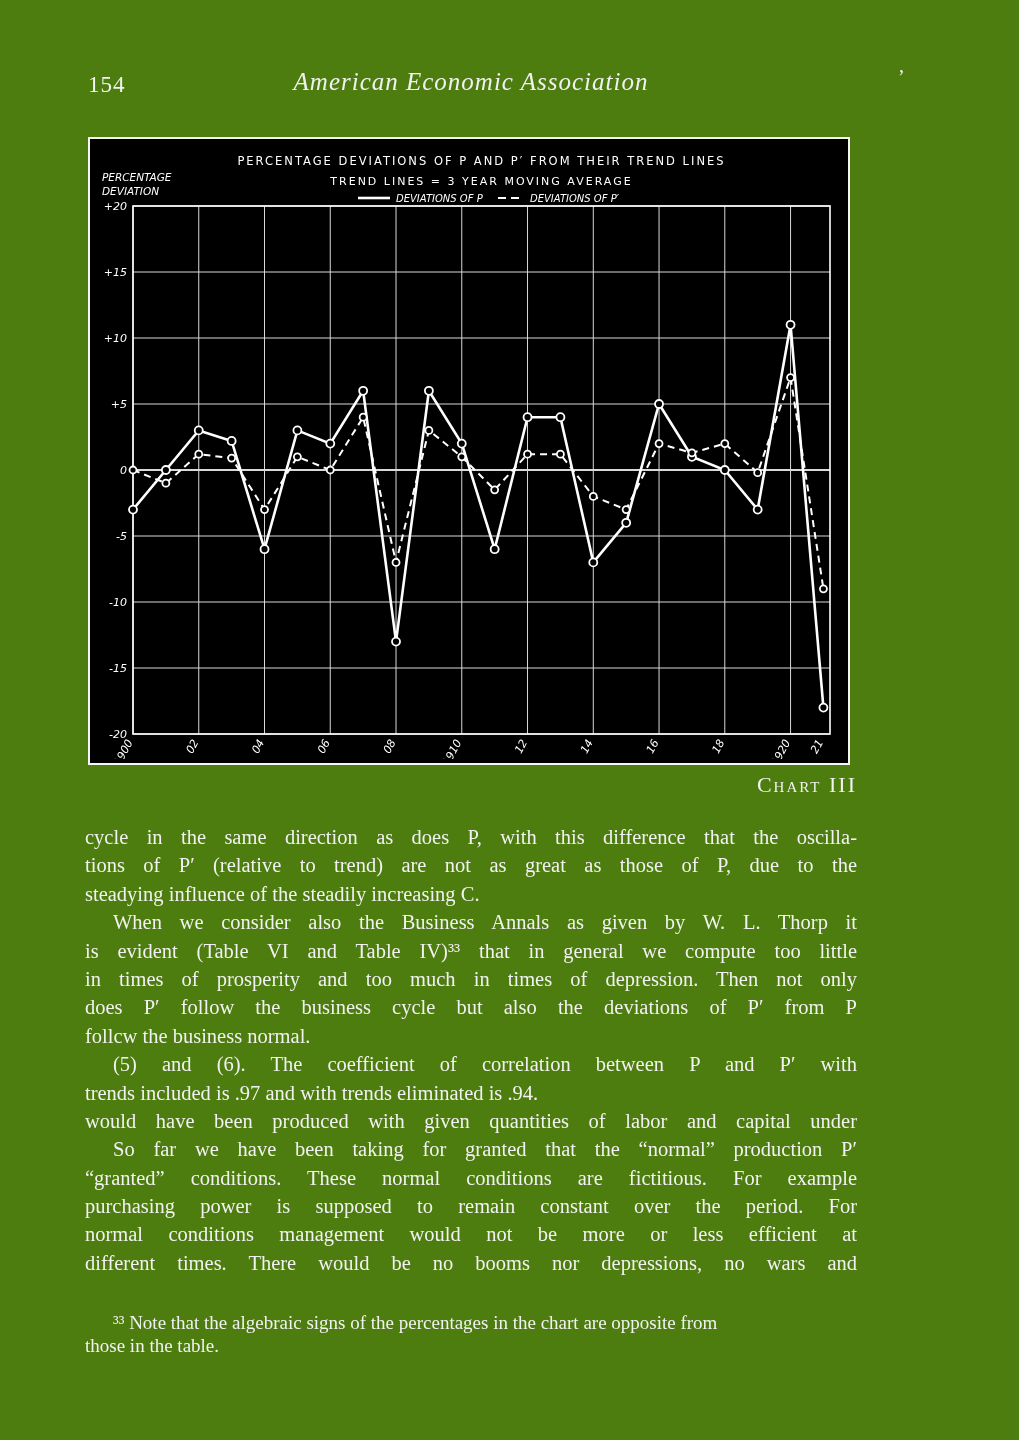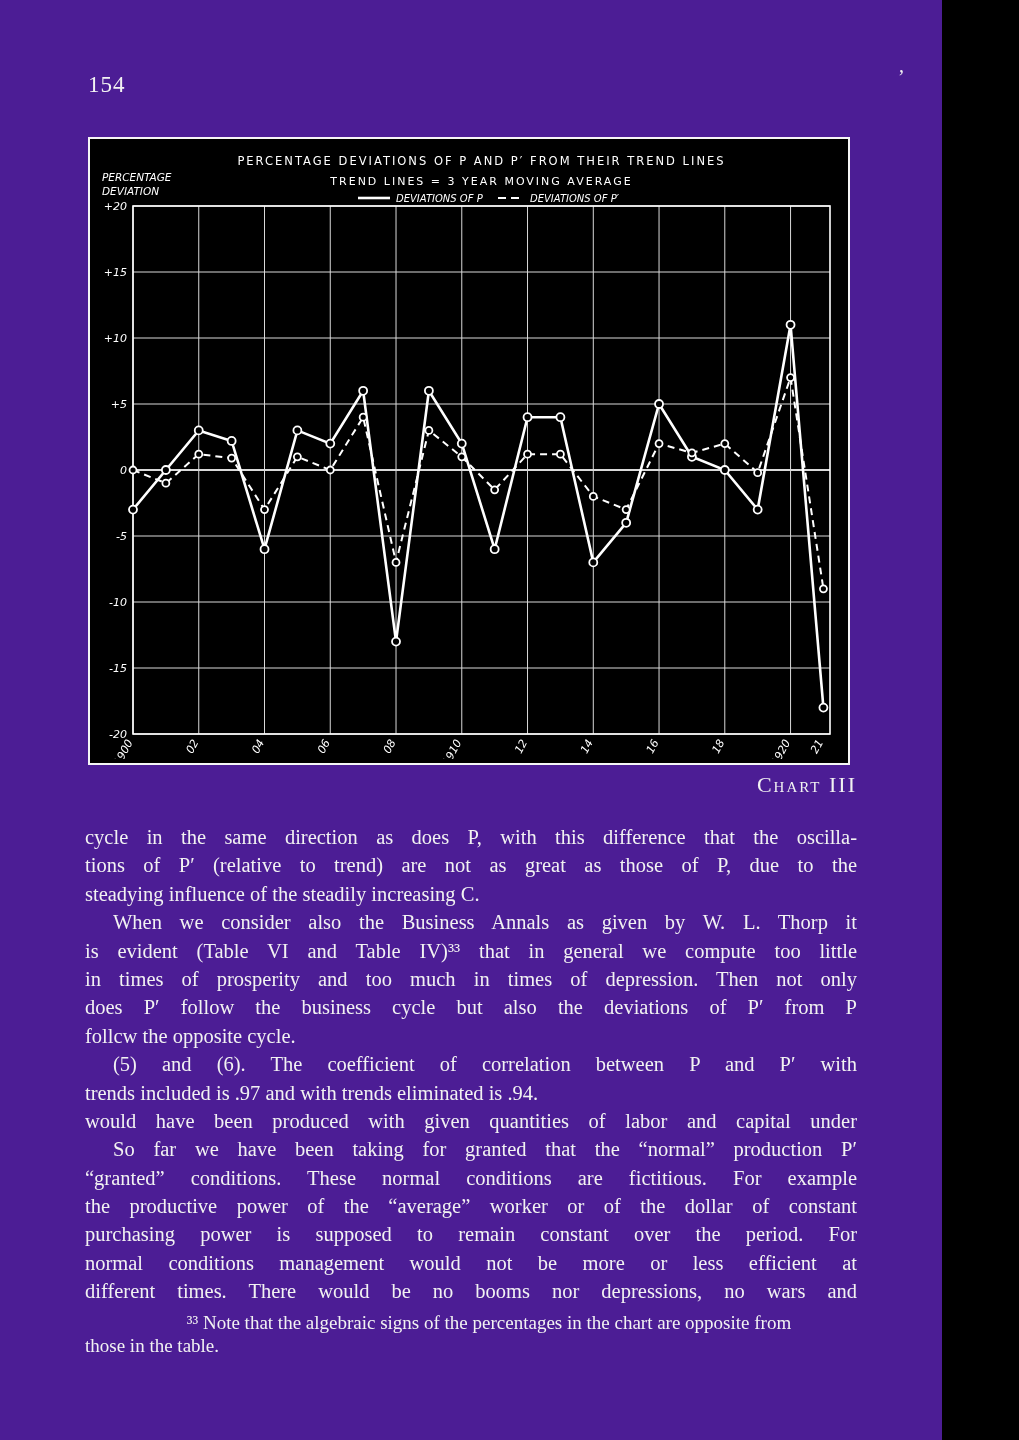--- a/index.html
+++ b/index.html
@@ -1,42 +1,43 @@
 <!DOCTYPE html>
 <html><head>
 <meta charset="utf-8">
 <style>
   html,body{margin:0;padding:0;background:#000;}
-  .page{position:relative;width:942px;height:1440px;background:#4c1d95;color:#f2f2f2;overflow:hidden;
+  .page{position:relative;width:1019px;height:1440px;background:#4d7c0f;color:#f2f2f2;overflow:hidden;
         font-family:"Liberation Serif", serif;}
   
   .pagenum{position:absolute;left:88px;top:72px;font-size:23px;letter-spacing:1px;}
   .running-title{position:absolute;left:85px;top:68px;width:772px;text-align:center;
         font-style:italic;font-size:25px;letter-spacing:1px;}
   .stray{position:absolute;left:898px;top:66px;font-size:20px;}
   
   .figure{position:absolute;left:88px;top:137px;width:758px;height:624px;
         border:2px solid #f5f5f5;background:#000;}
   .figure svg{display:block;}
   .fig-caption{position:absolute;left:85px;top:772px;width:772px;text-align:right;
         font-variant:small-caps;font-size:22px;letter-spacing:2px;}
   
   .bodytext{position:absolute;left:85px;top:823px;width:772px;font-size:20.5px;}
   .tline{height:28.4px;line-height:28.4px;text-align:justify;text-align-last:justify;
         white-space:nowrap;}
   .tline.pend{text-align-last:left;}
   .footnote{position:absolute;left:85px;top:1311px;width:780px;font-size:19px;}
   .fline{height:23px;line-height:23px;white-space:nowrap;}
-  .fline.first{text-indent:28px;text-align:center;}
+  .fline.first{text-indent:28px;}
 </style>
 </head>
 <body>
 
 <div class="page">
   <div class="pagenum">154</div>
+  <div class="running-title">American Economic Association</div>
   <div class="stray">’</div>
 
   <div class="figure">
     <svg width="754" height="620" viewBox="0 0 754 620">
         <g stroke="#d9d9d9" stroke-width="1">
           <line x1="43" y1="595" x2="740" y2="595" stroke-width="1"></line>
           <line x1="43" y1="529" x2="740" y2="529" stroke-width="1"></line>
           <line x1="43" y1="463" x2="740" y2="463" stroke-width="1"></line>
           <line x1="43" y1="397" x2="740" y2="397" stroke-width="1"></line>
           <line x1="43" y1="331" x2="740" y2="331" stroke-width="2"></line>
@@ -150,27 +151,26 @@
   <div class="fig-caption">Chart III</div>
 
   <div class="bodytext">
       <div class="tline">cycle in the same direction as does P, with this difference that the oscilla-</div>
       <div class="tline">tions of P′ (relative to trend) are not as great as those of P, due to the</div>
       <div class="tline pend">steadying influence of the steadily increasing C.</div>
       <div class="tline" style="text-indent: 28px;">When we consider also the Business Annals as given by W. L. Thorp it</div>
       <div class="tline">is evident (Table VI and Table IV)³³ that in general we compute too little</div>
       <div class="tline">in times of prosperity and too much in times of depression.  Then not only</div>
       <div class="tline">does P′ follow the business cycle but also the deviations of P′ from P</div>
-      <div class="tline pend">follcw the opposite cycle.</div>
+      <div class="tline pend">follcw the business normal.</div>
       <div class="tline" style="text-indent: 28px;">(5) and (6). The coefficient of correlation between P and P′ with</div>
       <div class="tline pend">trends included is .97 and with trends eliminated is .94.</div>
       <div class="tline">would have been produced with given quantities of labor and capital under</div>
       <div class="tline" style="text-indent: 28px;">So far we have been taking for granted that the “normal” production P′</div>
       <div class="tline">“granted” conditions.  These normal conditions are fictitious.  For example</div>
-      <div class="tline">the productive power of the “average” worker or of the dollar of constant</div>
       <div class="tline">purchasing power is supposed to remain constant over the period.  For</div>
       <div class="tline">normal conditions management would not be more or less efficient at</div>
       <div class="tline">different times.  There would be no booms nor depressions, no wars and</div>
     </div>
 
   <div class="footnote">
       <div class="fline first">³³ Note that the algebraic signs of the percentages in the chart are opposite from</div>
       <div class="fline">those in the table.</div>
     </div>
 </div>

